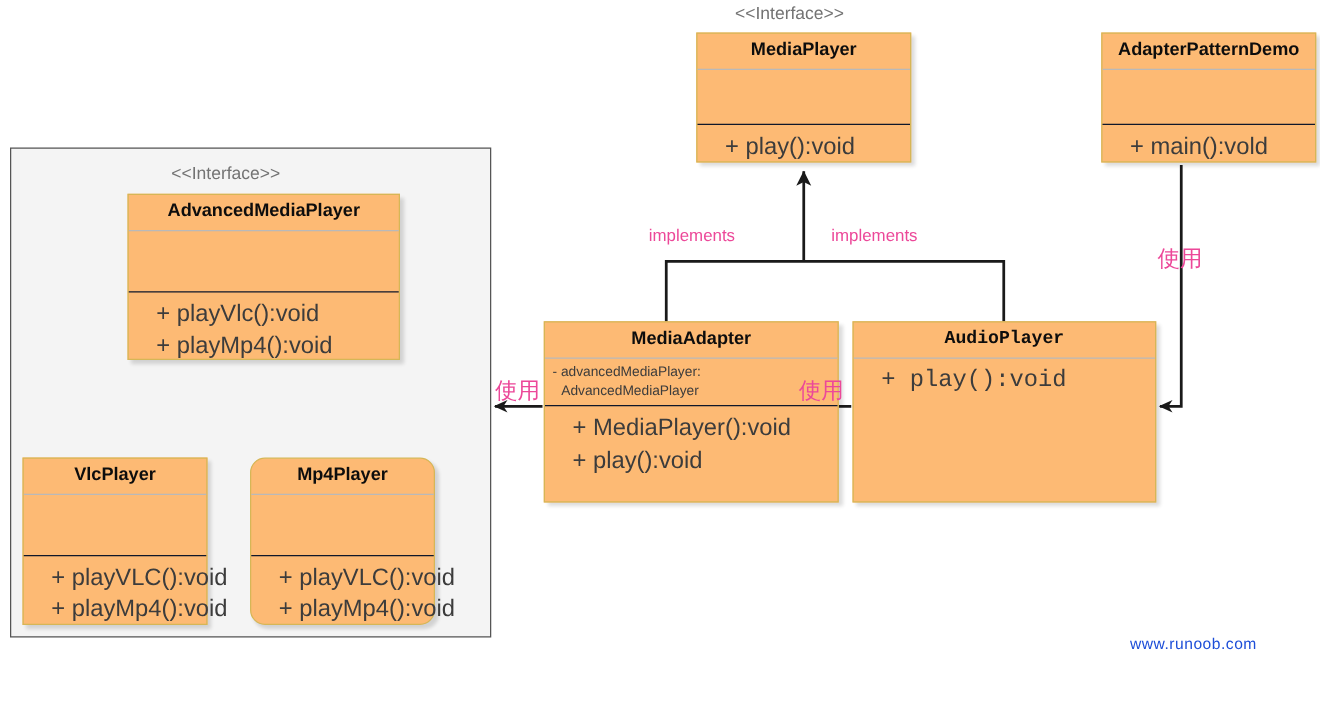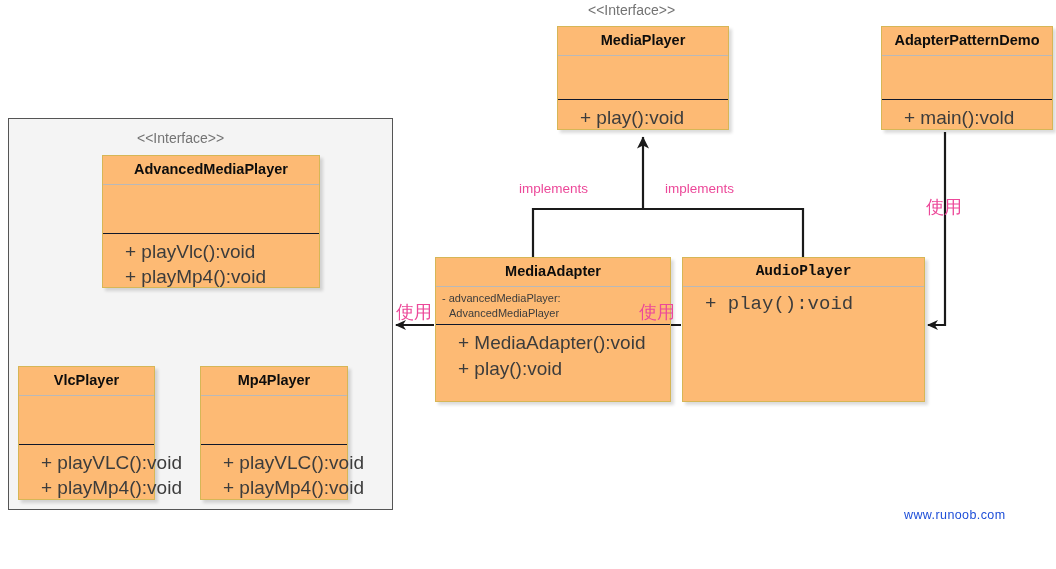--- a/index.html
+++ b/index.html
@@ -159,30 +159,30 @@
 
   <div class="uml-class" style="left:102px; top:155px; width:218px; height:133px;">
     <div class="uml-name">AdvancedMediaPlayer</div>
     <div class="uml-attrs" style="height:40px;"></div>
     <div class="uml-methods">
       <div class="row">+ playVlc():void</div>
       <div class="row">+ playMp4():void</div>
     </div>
   </div>
 
-  <div class="uml-class" style="left:18px; top:366px; width:137px; height:134px;">
+  <div class="uml-class" style="left:18px; top:366px; width:148px; height:134px;">
     <div class="uml-name">VlcPlayer</div>
     <div class="uml-attrs" style="height:40px;"></div>
     <div class="uml-methods">
       <div class="row">+ playVLC():void</div>
       <div class="row">+ playMp4():void</div>
     </div>
   </div>
 
-  <div class="uml-class" style="left:200px; top:366px; width:148px; height:134px;">
+  <div class="uml-class" style="left:200px; top:366px; width:148px; height:134px;border-radius:12px;">
     <div class="uml-name">Mp4Player</div>
     <div class="uml-attrs" style="height:40px;"></div>
     <div class="uml-methods">
       <div class="row">+ playVLC():void</div>
       <div class="row">+ playMp4():void</div>
     </div>
   </div>
 
   <div class="lbl stereotype" style="left:588px; top:2px;">&lt;&lt;Interface&gt;&gt;</div>
 
@@ -202,21 +202,21 @@
     </div>
   </div>
 
   <div class="uml-class" style="left:435px; top:257px; width:236px; height:145px;">
     <div class="uml-name">MediaAdapter</div>
     <div class="uml-attrs">
       <div class="row">- advancedMediaPlayer:</div>
       <div class="row indent">AdvancedMediaPlayer</div>
     </div>
     <div class="uml-methods">
-      <div class="row">+ MediaAdapter():void</div>
+      <div class="row">+ MediaPlayer():void</div>
       <div class="row">+ play():void</div>
     </div>
   </div>
 
   <div class="uml-class" style="left:682px; top:257px; width:243px; height:145px;font-family:Liberation Mono, monospace;">
     <div class="uml-name">AudioPlayer</div>
     <div class="uml-methods">
       <div class="row">+ play():void</div>
     </div>
   </div>

